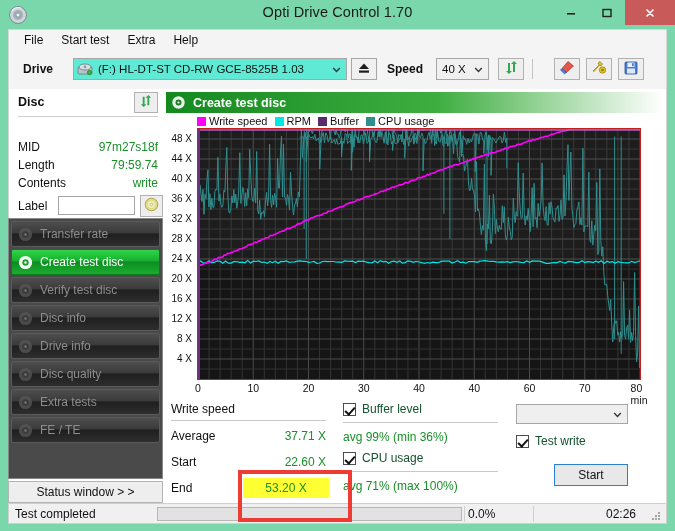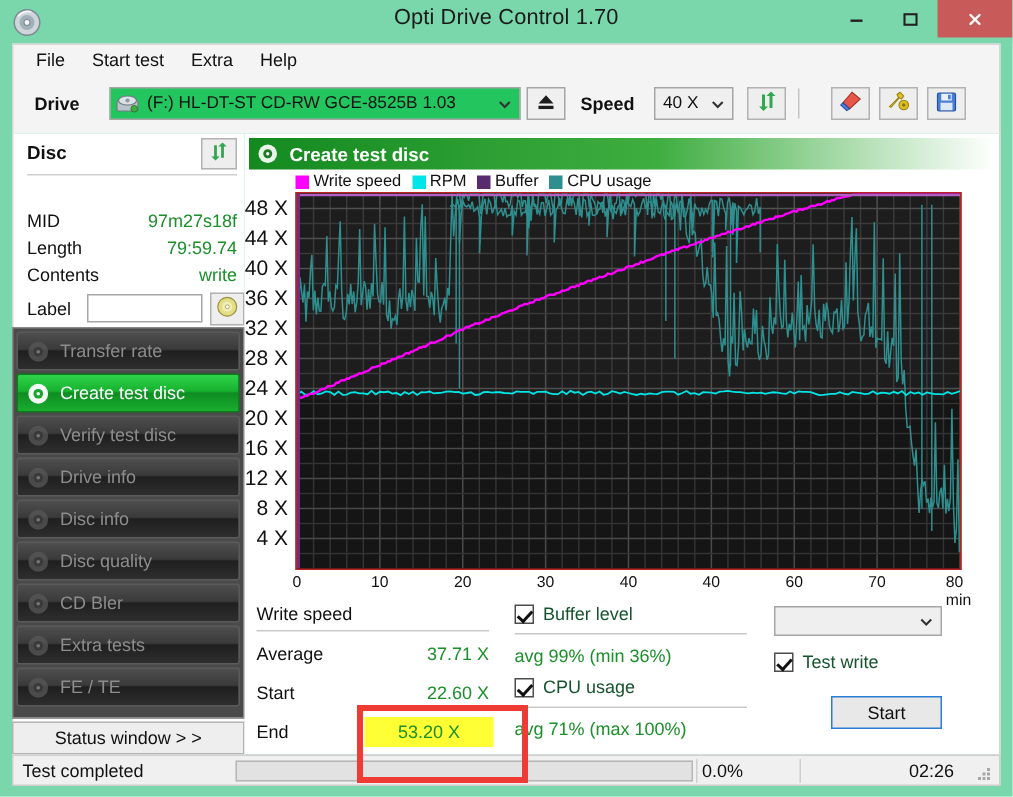--- a/index.html
+++ b/index.html
@@ -24,21 +24,21 @@
   
   .menubar{position:absolute;left:8px;top:29px;width:659px;height:21px;background:#f4f4f4;
     border-left:1px solid #d6d6d6;border-right:1px solid #d6d6d6;border-top:1px solid #d6d6d6;
     display:flex;align-items:center;padding-left:6px;box-sizing:border-box;}
   .menuitem{padding:2px 9px;color:#111;font-size:12px;cursor:default;}
 
   
   .toolbar{position:absolute;left:8px;top:50px;width:659px;height:39px;background:#f4f4f4;
     border-left:1px solid #d6d6d6;border-right:1px solid #d6d6d6;box-sizing:border-box;}
   .tb-label{position:absolute;font-weight:bold;color:#111;font-size:12px;top:12px;}
-  .drive-combo{position:absolute;left:64px;top:8px;width:274px;height:22px;background:#22c55e;
+  .drive-combo{position:absolute;left:64px;top:8px;width:274px;height:22px;background:#5eead4;
     border:1px solid #a6a6a6;box-sizing:border-box;display:flex;align-items:center;}
   .drive-ico{width:16px;height:14px;margin-left:3px;flex:0 0 auto;}
   .drive-txt{margin-left:5px;font-size:11.5px;color:#111;white-space:nowrap;overflow:hidden;}
   .cb-arrow{position:absolute;right:4px;top:5px;width:11px;height:11px;}
   .eject-btn{position:absolute;left:342px;top:8px;width:26px;height:22px;background:#f0f0f0;
     border:1px solid #a6a6a6;box-sizing:border-box;display:flex;align-items:center;justify-content:center;}
   .speed-combo{position:absolute;left:427px;top:8px;width:53px;height:22px;background:#f0f0f0;
     border:1px solid #a6a6a6;box-sizing:border-box;display:flex;align-items:center;}
   .speed-txt{margin-left:5px;font-size:11.5px;color:#111;}
   .tb-icobtn{position:absolute;top:8px;width:26px;height:22px;background:#eeeeee;
@@ -86,21 +86,21 @@
     display:flex;align-items:center;}
   .chart-hdr-ico{width:15px;height:15px;margin-left:5px;}
   .chart-hdr-txt{margin-left:7px;font-weight:bold;font-size:12.5px;color:#ffffff;}
   .legend{position:absolute;left:34px;top:25px;height:14px;display:flex;align-items:center;font-size:11px;color:#111;}
   .lg-item{display:flex;align-items:center;margin-right:7px;}
   .lg-sw{width:9px;height:9px;margin-right:3px;}
 
   .plotbox{position:absolute;left:34px;top:39px;width:444px;height:252px;background:#151515;
     border:1px solid #c02020;box-sizing:border-box;}
   .yaxis{position:absolute;left:0;top:36px;width:32px;height:258px;}
-  .ytick{position:absolute;right:3px;font-size:14px;color:#111;transform:translateY(-50%);}
+  .ytick{position:absolute;right:3px;font-size:10px;color:#111;transform:translateY(-50%);}
   .xaxis{position:absolute;left:0;top:293px;width:504px;height:16px;}
   .xtick{position:absolute;font-size:10.5px;color:#111;transform:translateX(-50%);}
 
   
   .stats{position:absolute;left:8px;top:313px;width:490px;height:92px;font-size:12px;}
   .st-hdr{position:absolute;color:#111;}
   .st-rule{position:absolute;height:1px;background:#c9c9c9;}
   .st-key{position:absolute;color:#111;}
   .st-val{position:absolute;color:#1a8f2a;text-align:right;}
   .st-note{position:absolute;color:#1a8f2a;}
@@ -320,48 +320,39 @@
   </svg></span>
         <span class="nav-txt">Verify test disc</span>
       </div>
       <div class="navbtn">
         <span class="nav-ico">
   <svg width="17" height="17" viewBox="0 0 17 17">
     <circle cx="8.5" cy="8.5" r="6.6" fill="#585858" opacity="0.75"></circle>
     <circle cx="8.5" cy="8.5" r="3.2" fill="#3a3a3a"></circle>
     <circle cx="8.5" cy="8.5" r="1.2" fill="#777"></circle>
   </svg></span>
+        <span class="nav-txt">Disc info</span>
+      </div>
+      <div class="navbtn">
+        <span class="nav-ico">
+  <svg width="17" height="17" viewBox="0 0 17 17">
+    <circle cx="8.5" cy="8.5" r="6.6" fill="#585858" opacity="0.75"></circle>
+    <circle cx="8.5" cy="8.5" r="3.2" fill="#3a3a3a"></circle>
+    <circle cx="8.5" cy="8.5" r="1.2" fill="#777"></circle>
+  </svg></span>
         <span class="nav-txt">Drive info</span>
       </div>
       <div class="navbtn">
         <span class="nav-ico">
   <svg width="17" height="17" viewBox="0 0 17 17">
     <circle cx="8.5" cy="8.5" r="6.6" fill="#585858" opacity="0.75"></circle>
     <circle cx="8.5" cy="8.5" r="3.2" fill="#3a3a3a"></circle>
     <circle cx="8.5" cy="8.5" r="1.2" fill="#777"></circle>
   </svg></span>
-        <span class="nav-txt">Disc info</span>
-      </div>
-      <div class="navbtn">
-        <span class="nav-ico">
-  <svg width="17" height="17" viewBox="0 0 17 17">
-    <circle cx="8.5" cy="8.5" r="6.6" fill="#585858" opacity="0.75"></circle>
-    <circle cx="8.5" cy="8.5" r="3.2" fill="#3a3a3a"></circle>
-    <circle cx="8.5" cy="8.5" r="1.2" fill="#777"></circle>
-  </svg></span>
         <span class="nav-txt">Disc quality</span>
-      </div>
-      <div class="navbtn">
-        <span class="nav-ico">
-  <svg width="17" height="17" viewBox="0 0 17 17">
-    <circle cx="8.5" cy="8.5" r="6.6" fill="#585858" opacity="0.75"></circle>
-    <circle cx="8.5" cy="8.5" r="3.2" fill="#3a3a3a"></circle>
-    <circle cx="8.5" cy="8.5" r="1.2" fill="#777"></circle>
-  </svg></span>
-        <span class="nav-txt">CD Bler</span>
       </div>
       <div class="navbtn">
         <span class="nav-ico">
   <svg width="17" height="17" viewBox="0 0 17 17">
     <circle cx="8.5" cy="8.5" r="6.6" fill="#585858" opacity="0.75"></circle>
     <circle cx="8.5" cy="8.5" r="3.2" fill="#3a3a3a"></circle>
     <circle cx="8.5" cy="8.5" r="1.2" fill="#777"></circle>
   </svg></span>
         <span class="nav-txt">Extra tests</span>
       </div>

